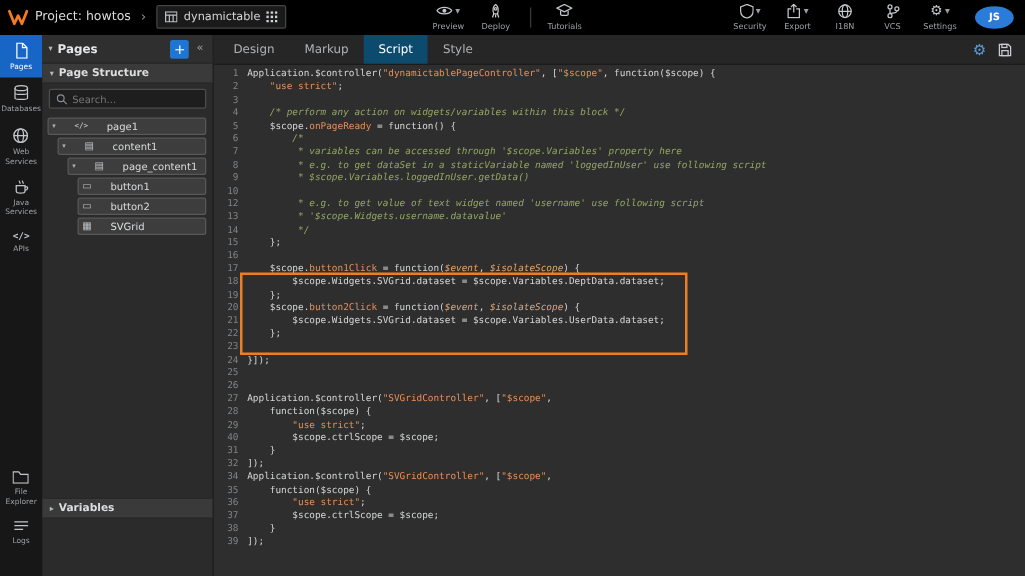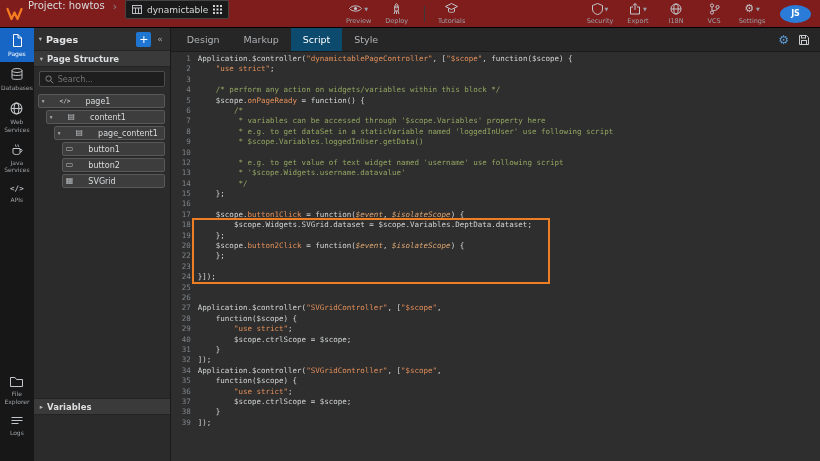--- a/index.html
+++ b/index.html
@@ -1,20 +1,20 @@
 <!DOCTYPE html>
 <html><head>
 <meta charset="utf-8">
 <style>
   *{margin:0;padding:0;box-sizing:border-box}
   html,body{width:820px;height:461px;overflow:hidden;background:#111;font-family:"DejaVu Sans","Liberation Sans",sans-serif}
   .app{width:820px;height:461px;display:flex;flex-direction:column;background:#2b2b2b}
 
   
-  .topbar{flex:0 0 28px;background:#7f1d1d;display:flex;border-bottom:1px solid #000}
+  .topbar{flex:0 0 28px;background:#000000;display:flex;align-items:center;border-bottom:1px solid #000}
   .logo{width:28px;display:flex;justify-content:center;align-items:center}
   .project{font-size:10px;color:#d9dbdd;white-space:nowrap}
   .crumb{color:#8a8f94;font-size:11px;margin:0 8px}
   .page-dd{display:flex;align-items:center;gap:5px;height:19px;border:1px solid #454545;background:#1a1a1a;border-radius:2px;padding:0 6px;color:#d5d7d9;font-size:9px;cursor:pointer}
   .spacer{flex:1}
   .tb-group{display:flex;align-items:center}
   .tb-item{width:38px;display:flex;flex-direction:column;align-items:center;gap:2px;cursor:pointer}
   .ic-row{display:flex;align-items:center;gap:2px;height:12px}
   .tb-caret{font-size:5px;color:#9aa0a6}
   .tb-lbl{font-size:6.5px;color:#9aa0a6;white-space:nowrap}
@@ -60,21 +60,21 @@
   .tab.active{background:#0c4a6e;color:#fff}
   .tab-actions{margin-left:auto;display:flex;align-items:center;gap:9px;padding-right:10px}
   .gear-blue{font-size:12px;color:#5f9bd5;line-height:1;cursor:pointer}
   .code-area{flex:1;position:relative;padding-top:2px;font-family:"DejaVu Sans Mono","Liberation Mono",monospace;font-size:7.5px;overflow:hidden}
   .code-row{display:flex;height:10.4px;line-height:10.4px;white-space:pre}
   .ln{flex:0 0 20px;text-align:right;color:#7f8489}
   .cd{padding-left:7px}
   .tk-p{color:#d4d6d8}
   .tk-s{color:#e5905a}
   .tk-n{color:#e5905a}
-  .tk-c{color:#93a661;}
+  .tk-c{color:#93a661;font-style:italic}
   .tk-a{color:#dfa673;font-style:italic}
   .hl-box{position:absolute;left:21px;width:358px;border:2px solid #ee7e23;pointer-events:none}
   svg{display:block}
 </style>
 </head>
 <body>
 
 <div class="app">
 
   <div class="topbar">
@@ -363,20 +363,21 @@
             <div class="code-row"><span class="ln">10</span><span class="cd"></span></div>
             <div class="code-row"><span class="ln">12</span><span class="cd"><span class="tk-c">         * e.g. to get value of text widget named 'username' use following script</span></span></div>
             <div class="code-row"><span class="ln">13</span><span class="cd"><span class="tk-c">         * '$scope.Widgets.username.datavalue'</span></span></div>
             <div class="code-row"><span class="ln">14</span><span class="cd"><span class="tk-c">         */</span></span></div>
             <div class="code-row"><span class="ln">15</span><span class="cd"><span class="tk-p">    };</span></span></div>
             <div class="code-row"><span class="ln">16</span><span class="cd"></span></div>
             <div class="code-row"><span class="ln">17</span><span class="cd"><span class="tk-p">    $scope.</span><span class="tk-n">button1Click</span><span class="tk-p"> = function(</span><span class="tk-a">$event</span><span class="tk-p">, </span><span class="tk-a">$isolateScope</span><span class="tk-p">) {</span></span></div>
             <div class="code-row"><span class="ln">18</span><span class="cd"><span class="tk-p">        $scope.Widgets.SVGrid.dataset = $scope.Variables.DeptData.dataset;</span></span></div>
             <div class="code-row"><span class="ln">19</span><span class="cd"><span class="tk-p">    };</span></span></div>
             <div class="code-row"><span class="ln">20</span><span class="cd"><span class="tk-p">    $scope.</span><span class="tk-n">button2Click</span><span class="tk-p"> = function(</span><span class="tk-a">$event</span><span class="tk-p">, </span><span class="tk-a">$isolateScope</span><span class="tk-p">) {</span></span></div>
+            <div class="code-row"><span class="ln">21</span><span class="cd"><span class="tk-p">        $scope.Widgets.SVGrid.dataset = $scope.Variables.UserData.dataset;</span></span></div>
             <div class="code-row"><span class="ln">22</span><span class="cd"><span class="tk-p">    };</span></span></div>
             <div class="code-row"><span class="ln">23</span><span class="cd"></span></div>
             <div class="code-row"><span class="ln">24</span><span class="cd"><span class="tk-p">}]);</span></span></div>
             <div class="code-row"><span class="ln">25</span><span class="cd"></span></div>
             <div class="code-row"><span class="ln">26</span><span class="cd"></span></div>
             <div class="code-row"><span class="ln">27</span><span class="cd"><span class="tk-p">Application.$controller(</span><span class="tk-s">"SVGridController"</span><span class="tk-p">, [</span><span class="tk-s">"$scope"</span><span class="tk-p">,</span></span></div>
             <div class="code-row"><span class="ln">28</span><span class="cd"><span class="tk-p">    function($scope) {</span></span></div>
             <div class="code-row"><span class="ln">29</span><span class="cd"><span class="tk-p">        </span><span class="tk-s">"use strict"</span><span class="tk-p">;</span></span></div>
             <div class="code-row"><span class="ln">40</span><span class="cd"><span class="tk-p">        $scope.ctrlScope = $scope;</span></span></div>
             <div class="code-row"><span class="ln">31</span><span class="cd"><span class="tk-p">    }</span></span></div>

